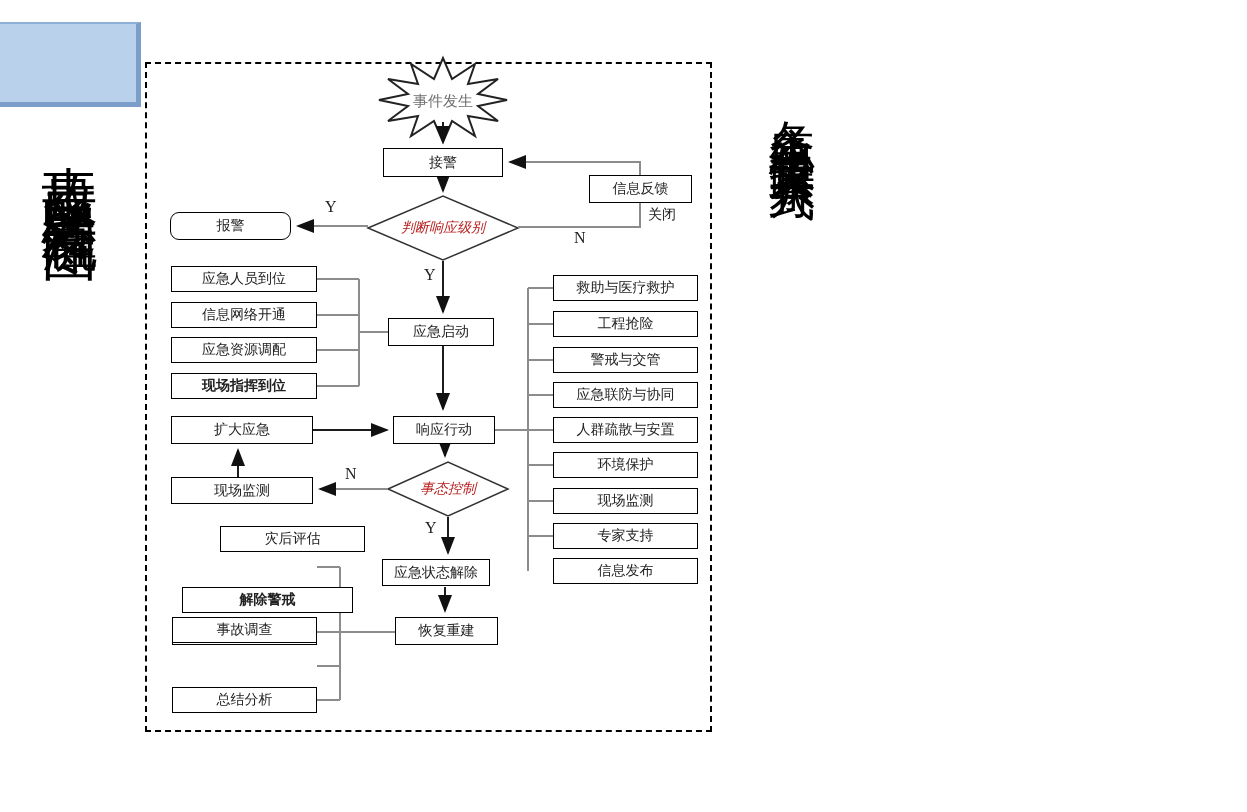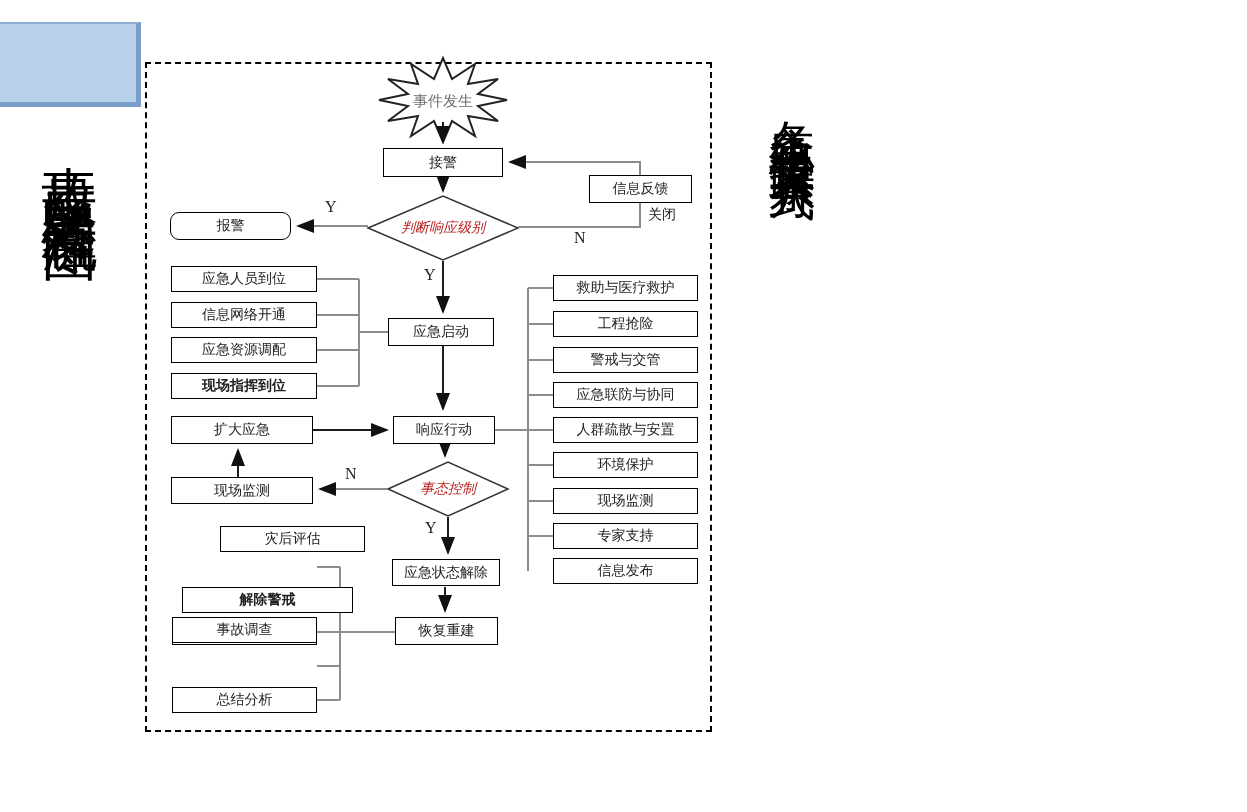--- a/index.html
+++ b/index.html
@@ -100,21 +100,21 @@
   <div class="box" style="left:171px;top:373px;width:146px;height:26px;font-weight:bold;">现场指挥到位</div>
 
   <div class="box" style="left:388px;top:318px;width:106px;height:28px;">应急启动</div>
 
   <div class="box" style="left:171px;top:416px;width:142px;height:28px;">扩大应急</div>
   <div class="box" style="left:393px;top:416px;width:102px;height:28px;">响应行动</div>
 
   <div class="dtext" style="left:388px;top:480px;width:120px;height:18px;">事态控制</div>
   <div class="box" style="left:171px;top:477px;width:142px;height:27px;">现场监测</div>
 
-  <div class="box" style="left:392px;top:559px;width:108px;height:27px;">应急状态解除</div>
+  <div class="box" style="left:382px;top:559px;width:108px;height:27px;">应急状态解除</div>
   <div class="box" style="left:395px;top:617px;width:103px;height:28px;">恢复重建</div>
 
   <div class="box" style="left:172px;top:526px;width:145px;height:26px;margin-left:48px;">灾后评估</div>
   <div class="box" style="left:182px;top:587px;width:171px;height:26px;font-weight:bold;">解除警戒</div>
   <div class="box" style="left:172px;top:619px;width:145px;height:26px;">善后处理</div>
   <div class="box" style="left:172px;top:617px;width:145px;height:26px;">事故调查</div>
   <div class="box" style="left:172px;top:687px;width:145px;height:26px;">总结分析</div>
 
   <div class="box" style="left:553px;top:275px;width:145px;height:26px;">救助与医疗救护</div>
   <div class="box" style="left:553px;top:311px;width:145px;height:26px;">工程抢险</div>

